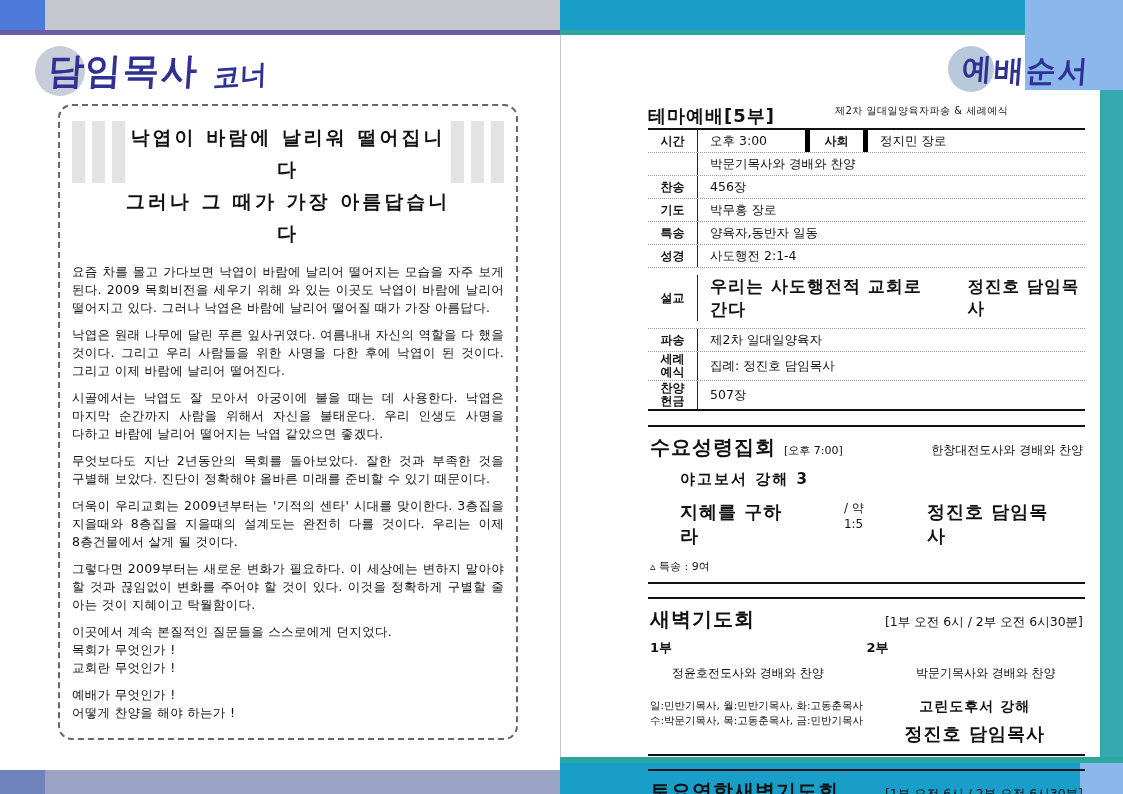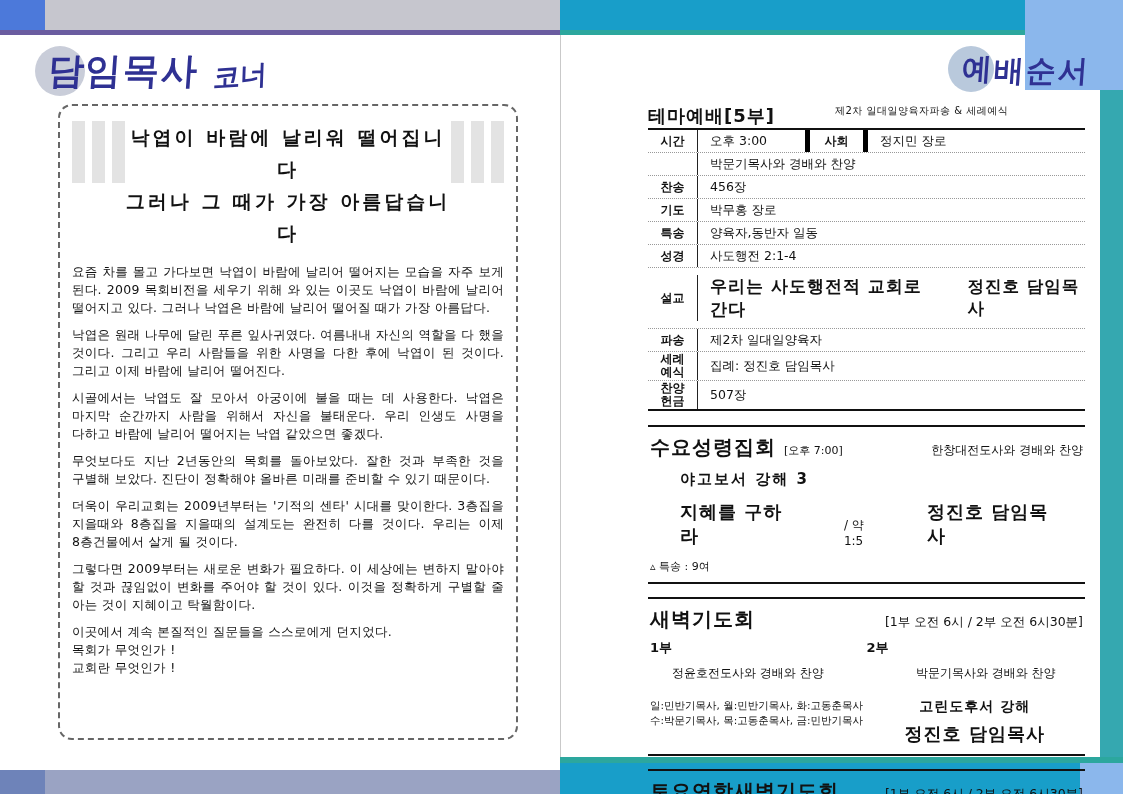--- a/index.html
+++ b/index.html
@@ -73,21 +73,21 @@
   .section { border-top:2px solid #111; border-bottom:2px solid #111; padding:7px 2px 8px 2px; }
   .sec1 { margin-top:14px; }
   .gap { margin-top:13px; }
   .sec-head { display:flex; align-items:baseline; }
   .sec-title { font-size:20px; font-weight:bold; letter-spacing:1px; }
   .sec-time { font-size:11px; font-weight:normal; margin-left:8px; }
   .sec-praise { margin-left:auto; font-size:12px; }
   .sec-timebox { margin-left:auto; font-size:12.5px; }
 
   .wed-series { font-size:15px; font-weight:bold; letter-spacing:2px; margin:9px 0 0 30px; }
-  .wed-sermon-row { display:flex; align-items:flex-end; margin:11px 0 11px 30px;gap:48px; }
+  .wed-sermon-row { display:flex; align-items:flex-start; margin:11px 0 11px 30px;gap:48px; }
   .wed-sermon-title { font-size:18px; font-weight:bold; letter-spacing:1px; }
   .wed-ref { font-size:12px; margin-left:7px; }
   .wed-speaker { margin-left:auto; margin-right:30px; font-size:18px; font-weight:bold; letter-spacing:1px; }
   .special-note { font-size:11px; margin-top:9px; }
 
   .cols { display:flex; margin-top:6px; }
   .col { width:50%; }
   .part-label { font-size:13px; font-weight:bold; }
   .part-praise { font-size:12px; margin:8px 0 16px 22px; }
   .sched { font-size:10.5px; margin-top:7px; line-height:15px; }
@@ -142,20 +142,22 @@
     <div class="body-text">
       <p>요즘 차를 몰고 가다보면 낙엽이 바람에 날리어 떨어지는 모습을 자주 보게 된다. 2009 목회비전을 세우기 위해 와 있는 이곳도 낙엽이 바람에 날리어 떨어지고 있다. 그러나 낙엽은 바람에 날리어 떨어질 때가 가장 아름답다.</p>
       <p>낙엽은 원래 나무에 달린 푸른 잎사귀였다. 여름내내 자신의 역할을 다 했을 것이다. 그리고 우리 사람들을 위한 사명을 다한 후에 낙엽이 된 것이다. 그리고 이제 바람에 날리어 떨어진다.</p>
       <p>시골에서는 낙엽도 잘 모아서 아궁이에 불을 때는 데 사용한다. 낙엽은 마지막 순간까지 사람을 위해서 자신을 불태운다. 우리 인생도 사명을 다하고 바람에 날리어 떨어지는 낙엽 같았으면 좋겠다.</p>
       <p>무엇보다도 지난 2년동안의 목회를 돌아보았다. 잘한 것과 부족한 것을 구별해 보았다. 진단이 정확해야 올바른 미래를 준비할 수 있기 때문이다.</p>
       <p>더욱이 우리교회는 2009년부터는 '기적의 센타' 시대를 맞이한다. 3층집을 지을때와 8층집을 지을때의 설계도는 완전히 다를 것이다. 우리는 이제 8층건물에서 살게 될 것이다.</p>
       <p>그렇다면 2009부터는 새로운 변화가 필요하다. 이 세상에는 변하지 말아야 할 것과 끊임없이 변화를 주어야 할 것이 있다. 이것을 정확하게 구별할 줄 아는 것이 지혜이고 탁월함이다.</p>
       <p>이곳에서 계속 본질적인 질문들을 스스로에게 던지었다.
 목회가 무엇인가 !
 교회란 무엇인가 !</p>
+      <p>예배가 무엇인가 !
+어떻게 찬양을 해야 하는가 !</p>
     </div>
   </div>
 </div>
 
 <div class="page-right">
 
   <div class="logo logo-right">
     <span class="logo-circle">
         <span class="logo-big">예</span>
       </span>

